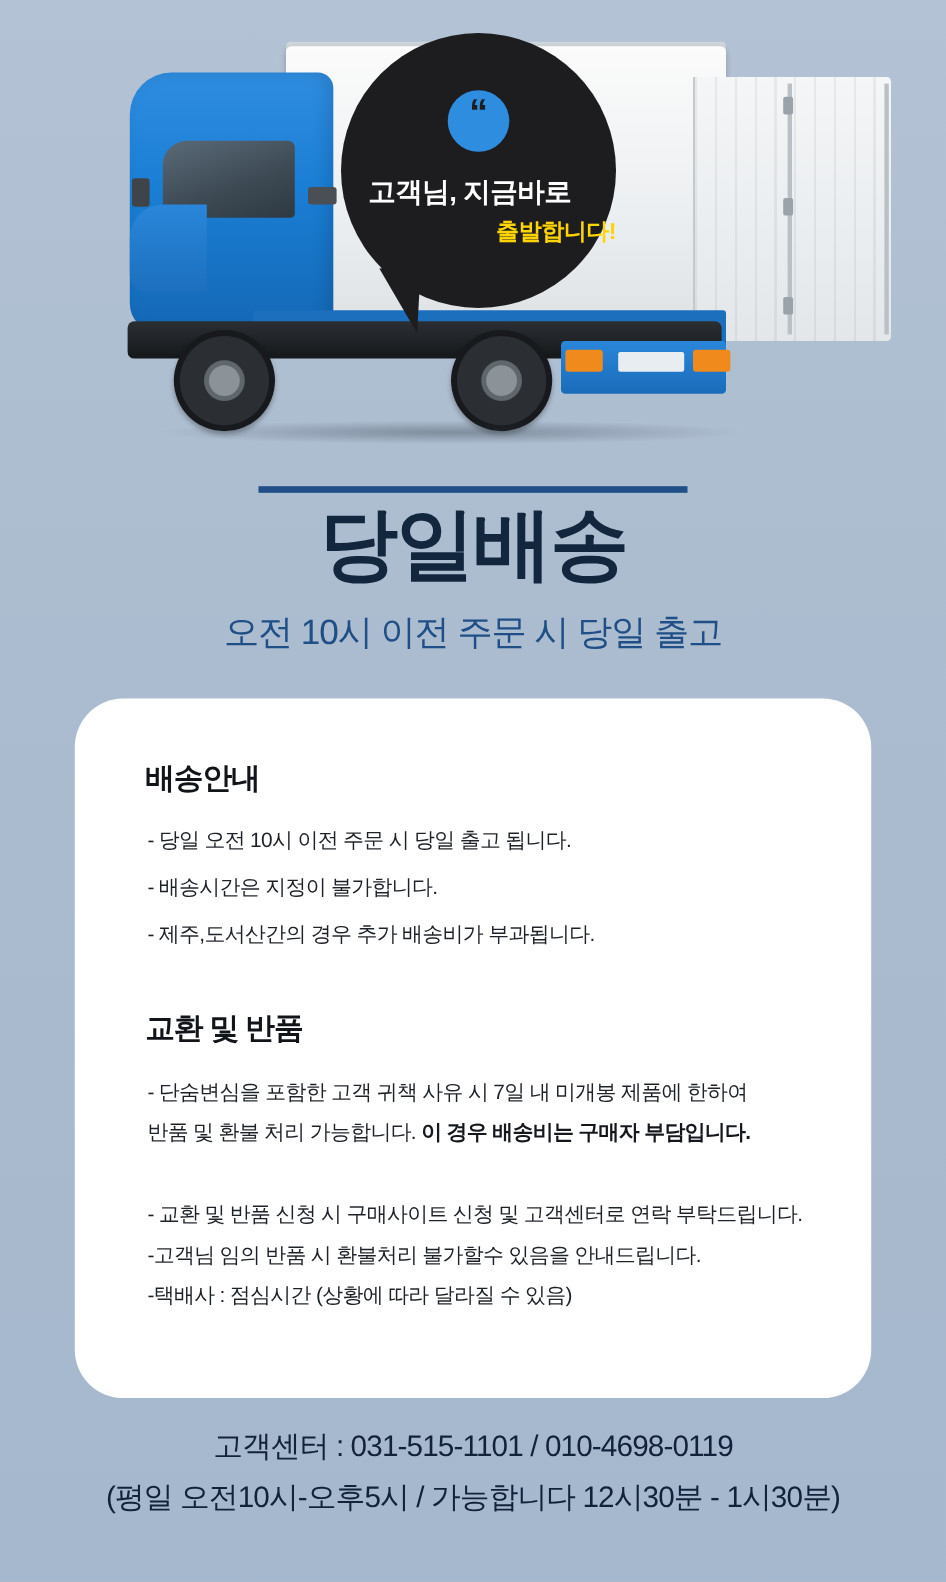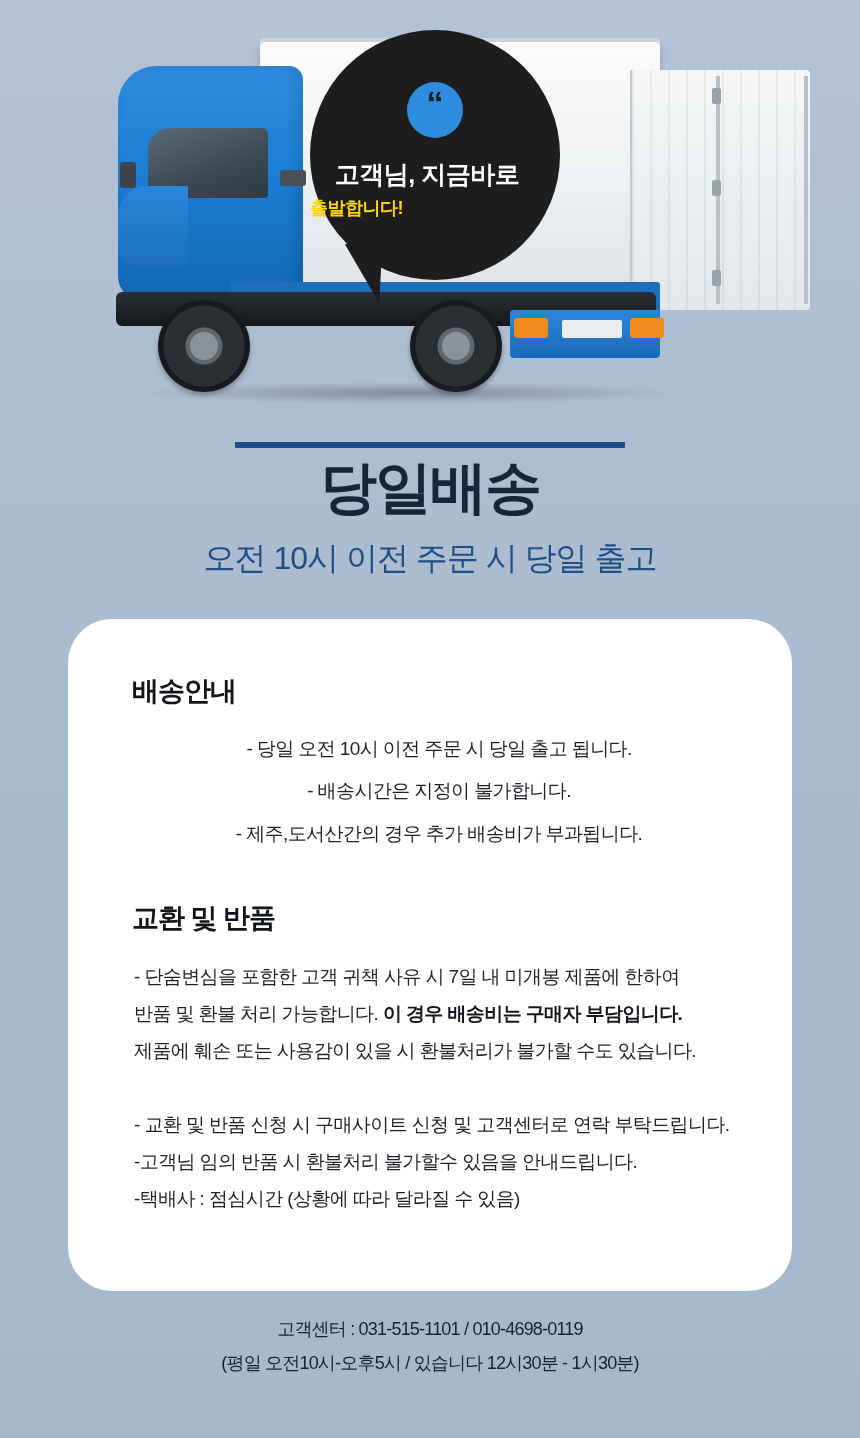--- a/index.html
+++ b/index.html
@@ -264,38 +264,38 @@
     text-align: center;
     color: #ffffff;
     font-size: 25px;
     font-weight: bold;
     letter-spacing: -0.5px;
   }
   .bubble-line2 {
     position: absolute;
     left: 0; right: 0;
     top: 166px;
-    text-align: left;
+    text-align: right;
     color: #ffd400;
-    font-size: 18px;
+    font-size: 21px;
     font-weight: bold;
     letter-spacing: -0.5px;
   }
 
   
   .rule {
     width: 390px;
     height: 6px;
     background: #1f4f86;
     margin: 22px auto 0;
   }
   .title {
     margin: 8px 0 0;
     text-align: center;
-    font-size: 57px;
+    font-size: 72px;
     font-weight: bold;
     color: #12263d;
     letter-spacing: -2px;
     line-height: 1.1;
   }
   .subtitle {
     margin: 18px 0 0;
     text-align: center;
     font-size: 32px;
     color: #1f4f86;
@@ -317,21 +317,20 @@
     font-weight: bold;
     color: #111418;
     letter-spacing: -1px;
     margin: 0 0 26px 16px;
   }
   .section-heading.second {
     margin-top: 52px;
   }
   .bullets {
     margin: 0 0 0 18px;
-    text-align: center;
   }
   .bullets p {
     margin: 0 0 14px 0;
     font-size: 19px;
     color: #1d2228;
     letter-spacing: -0.6px;
     line-height: 1.5;
   }
   .para {
     margin: 0 0 6px 18px;
@@ -348,21 +347,21 @@
     color: #14181d;
   }
 
   
   .footer {
     margin: 26px auto 0;
     text-align: center;
   }
   .footer p {
     margin: 0 0 10px;
-    font-size: 18px;
+    font-size: 27px;
     color: #11223a;
     letter-spacing: -0.8px;
   }
 </style>
 </head>
 <body>
 
 <div class="page">
 
   <div class="hero">
@@ -416,26 +415,25 @@
     <div class="bullets">
       <p>- 당일 오전 10시 이전 주문 시 당일 출고 됩니다.</p>
       <p>- 배송시간은 지정이 불가합니다.</p>
       <p>- 제주,도서산간의 경우 추가 배송비가 부과됩니다.</p>
     </div>
 
     <h2 class="section-heading second">교환 및 반품</h2>
 
     <p class="para">- 단숨변심을 포함한 고객 귀책 사유 시 7일 내 미개봉 제품에 한하여</p>
     <p class="para"><span>반품 및 환불 처리 가능합니다. </span><b>이 경우 배송비는 구매자 부담입니다.</b></p>
-    <p class="para">제품에 훼손 또는 사용감이 있을 시 환불처리가 불가할 수도 있습니다.</p>
 
     <p class="para gap">- 교환 및 반품 신청 시 구매사이트 신청 및 고객센터로 연락 부탁드립니다.</p>
     <p class="para">-고객님 임의 반품 시 환불처리 불가할수 있음을 안내드립니다.</p>
     <p class="para">-택배사 : 점심시간 (상황에 따라 달라질 수 있음)</p>
 
   </div>
 
   <div class="footer">
     <p>고객센터 : 031-515-1101 / 010-4698-0119</p>
-    <p>(평일 오전10시-오후5시 / 있습니다 12시30분 - 1시30분)</p>
+    <p>(평일 오전10시-오후5시 / 가능합니다 12시30분 - 1시30분)</p>
   </div>
 
 </div>
 
 </body></html>

